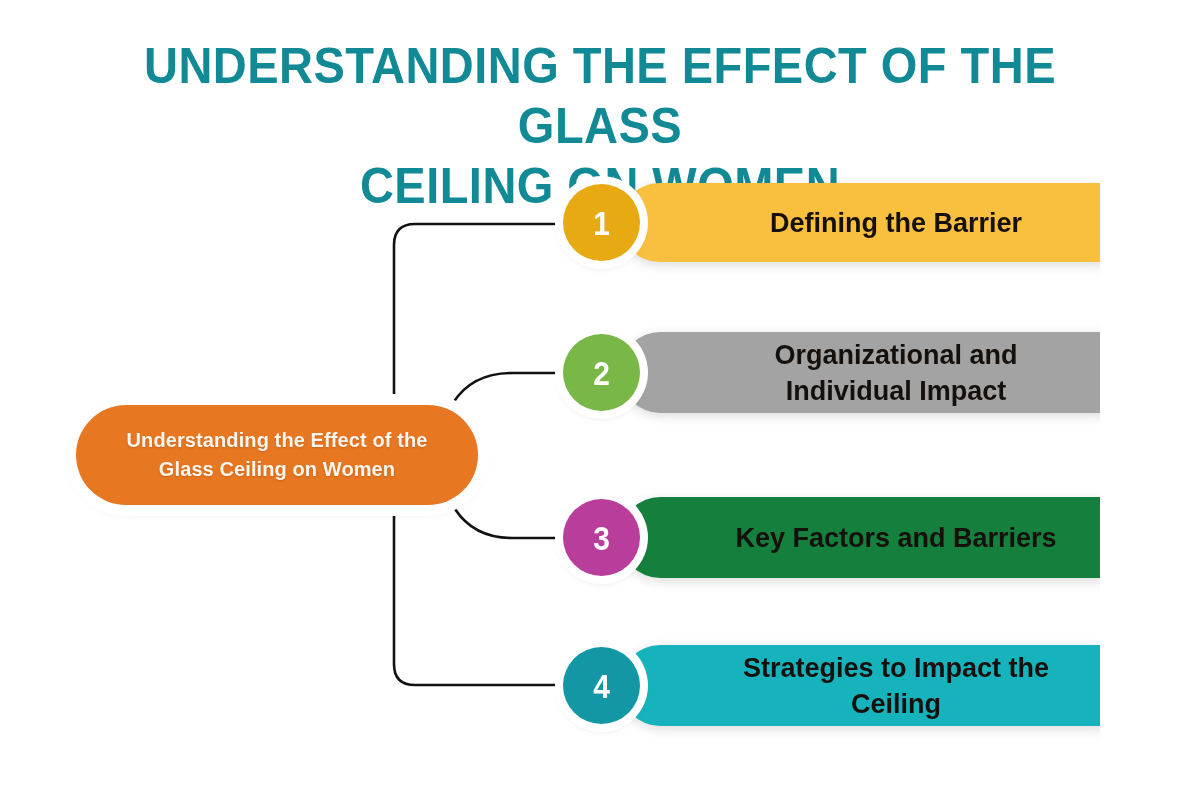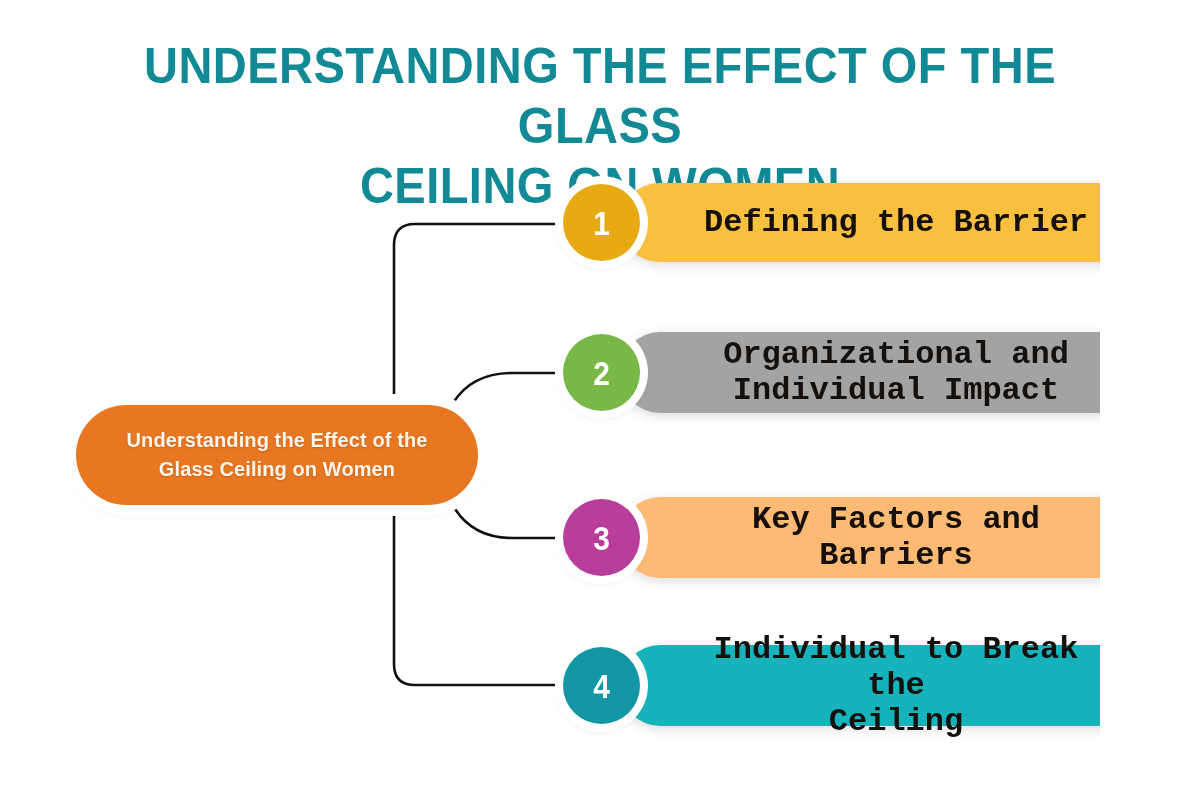--- a/index.html
+++ b/index.html
@@ -93,23 +93,23 @@
     left: 57px;
     top: 0;
     width: 520px;
     border-radius: 42px;
     display: flex;
     align-items: center;
     justify-content: center;
     box-shadow: 0 3px 12px rgba(0,0,0,0.14);
   }
   .row-bar-label {
-    font-family: Liberation Mono, monospace;
-    font-weight: bold;
-    font-size: 32px;
+    font-family: Liberation Sans, sans-serif;
+    font-weight: bold;
+    font-size: 27px;
     line-height: 36px;
     color: #16100d;
     text-align: center;
     padding: 0 26px 0 58px;
     white-space: pre-line;
   }
   .row-badge {
     position: absolute;
     left: 0;
     width: 77px;
@@ -184,31 +184,31 @@
     <div class="row-bar" style="background-color: #a3a3a3;">
       <div class="row-bar-label" style="color: rgb(22, 16, 13);">Organizational and
 Individual Impact</div>
     </div>
     <div class="row-badge" style="background-color: rgb(121, 183, 70);">
       <span class="row-badge-number" style="color: rgb(255, 255, 255);">2</span>
     </div>
   </div>
 
   <div class="row" id="row-3">
-    <div class="row-bar" style="background-color: #fdba74;">
+    <div class="row-bar" style="background-color: #15803d;">
       <div class="row-bar-label" style="color: rgb(22, 16, 13);">Key Factors and Barriers</div>
     </div>
     <div class="row-badge" style="background-color: rgb(185, 61, 154);">
       <span class="row-badge-number" style="color: rgb(255, 255, 255);">3</span>
     </div>
   </div>
 
   <div class="row" id="row-4">
     <div class="row-bar" style="background-color: rgb(23, 179, 189);">
-      <div class="row-bar-label" style="color: rgb(22, 16, 13);">Individual to Break the
+      <div class="row-bar-label" style="color: rgb(22, 16, 13);">Strategies to Impact the
 Ceiling</div>
     </div>
     <div class="row-badge" style="background-color: rgb(19, 151, 165);">
       <span class="row-badge-number" style="color: rgb(255, 255, 255);">4</span>
     </div>
   </div>
 
 </div>
 
 </body></html>

